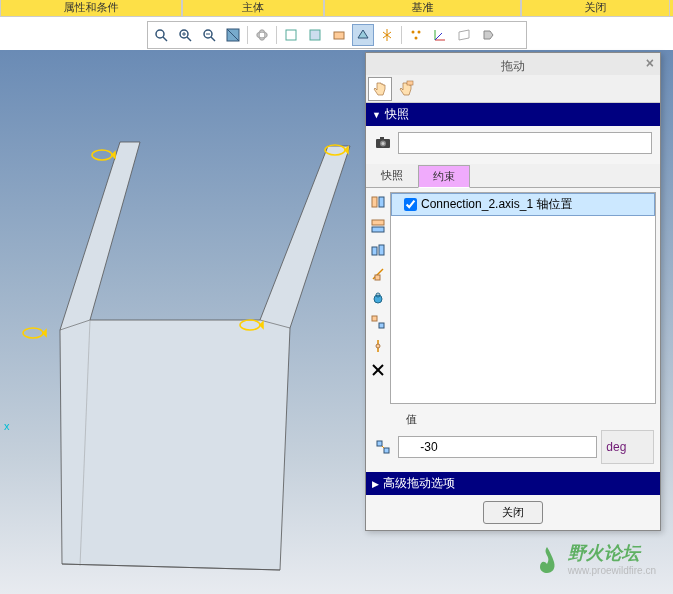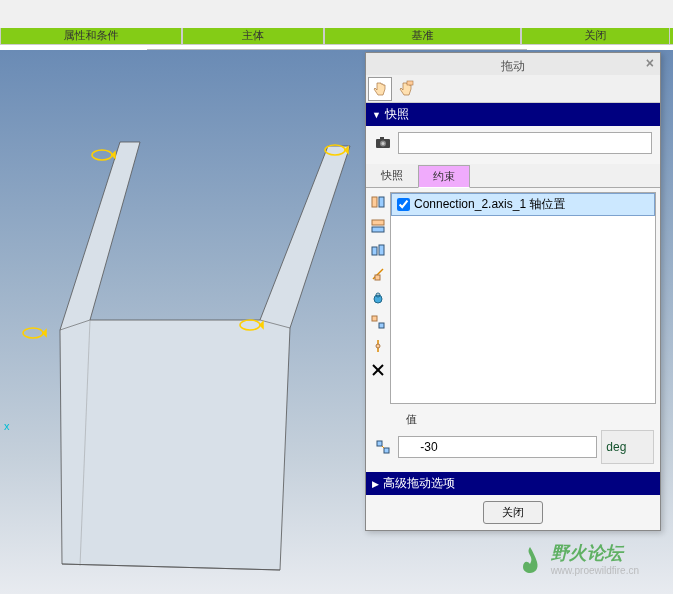--- a/index.html
+++ b/index.html
@@ -1,18 +1,18 @@
 <!DOCTYPE html>
 <html><head>
 <meta charset="utf-8">
 <style>
 * { box-sizing: border-box; margin: 0; padding: 0; font-family: "Microsoft YaHei", Arial, sans-serif; font-size: 12px; }
 body { width: 673px; height: 594px; background: #f0f0f0; overflow: hidden; position: relative; }
 
-.top-labels { height: 17px; background: #84cc16; display: flex; border-bottom: 1px solid #ccc; margin-top: 28px; }
+.top-labels { height: 17px; background: #fde047; display: flex; border-bottom: 1px solid #ccc; }
 .top-label { height: 17px; text-align: center; font-size: 11px; color: #333; border: 1px solid #ccc; border-top: none; }
 
 .toolbar { background: #fff; padding: 4px; border-bottom: 1px solid #999; }
 .toolbar-inner { width: 380px; margin: 0 auto; display: flex; gap: 2px; background: #fff; border: 1px solid #bbb; padding: 2px; }
 .tool-btn { width: 22px; height: 22px; display: flex; align-items: center; justify-content: center; cursor: pointer; }
 .tool-btn.active { background: #c5dbf0; border: 1px solid #7da2ce; }
 .tool-sep { width: 1px; background: #ccc; margin: 2px 1px; }
 
 .viewport { position: absolute; top: 50px; left: 0; right: 0; bottom: 0; background: linear-gradient(to bottom, #6a8bb5 0%, #9ab0c8 40%, #c5d0db 75%, #e8ebf0 100%); }
 .viewport svg { position: absolute; top: 0; left: 0; }
@@ -35,34 +35,34 @@
 .cam-icon { width: 18px; height: 18px; }
 
 .tabs-row { display: flex; background: #f0f0f0; border-bottom: 1px solid #aaa; }
 .tab { padding: 3px 14px; font-size: 11px; border: 1px solid transparent; cursor: pointer; color: #333; }
 .tab.active { background: #f0abfc; border: 1px solid #aaa; border-bottom: 1px solid #fff; position: relative; top: 1px; }
 
 .constraint-area { display: flex; height: 220px; background: #f5f5f5; }
 .c-toolbar { width: 24px; display: flex; flex-direction: column; gap: 4px; padding: 4px 2px; }
 .c-btn { width: 20px; height: 20px; display: flex; align-items: center; justify-content: center; cursor: pointer; }
 .c-list { flex: 1; background: #fff; border: 1px solid #aaa; margin: 4px 4px 4px 0; overflow: auto; }
-.c-item { display: flex; align-items: center; padding: 2px 5px; background: #cce8ff; border: 1px solid #7da2ce; gap: 4px; font-size: 11px; }
+.c-item { display: flex; align-items: center; padding: 2px 12px; background: #cce8ff; border: 1px solid #7da2ce; gap: 4px; font-size: 11px; }
 .c-item input[type=checkbox] { margin: 0; }
 
 .value-section { padding: 4px 6px 8px; background: #f5f5f5; }
 .value-section .vlabel { font-size: 11px; color: #333; padding-left: 34px; margin-bottom: 3px; }
 .value-row { display: flex; align-items: center; gap: 4px; }
 .value-row .vicon { width: 24px; height: 22px; display: flex; align-items: center; justify-content: center; }
 .value-row input { flex: 1; height: 22px; border: 1px solid #aaa; padding: 0 21px; }
-.value-row .unit { width: 56px; height: 22px; border: 1px solid #ccc; background: #eee; color: #14532d; display: flex; align-items: center; padding: 16px 4px; }
+.value-row .unit { width: 56px; height: 22px; border: 1px solid #ccc; background: #eee; color: #701a75; display: flex; align-items: center; padding: 16px 4px; }
 
 .dialog-footer { padding: 6px; text-align: center; }
 .close-btn { padding: 3px 18px; border: 1px solid #888; background: #f0f0f0; cursor: pointer; border-radius: 3px; font-size: 11px; }
 
-.watermark { position: absolute; right: 34px; bottom: 18px; display: flex; align-items: center; gap: 6px; opacity: 0.7; pointer-events: none; }
+.watermark { position: absolute; right: 17px; bottom: 18px; display: flex; align-items: center; gap: 6px; opacity: 0.7; pointer-events: none; }
 .watermark .wm-txt { color: #2a9b2a; font-size: 18px; font-weight: bold; font-style: italic; }
 .watermark .wm-url { color: #aaa; font-size: 10px; }
 
 .glabel { position: absolute; font-size: 11px; color: #00bcd4; }
 </style>
 </head>
 <body>
 
 <div class="top-labels">
   <div class="top-label" style="width:182px">属性和条件</div>

